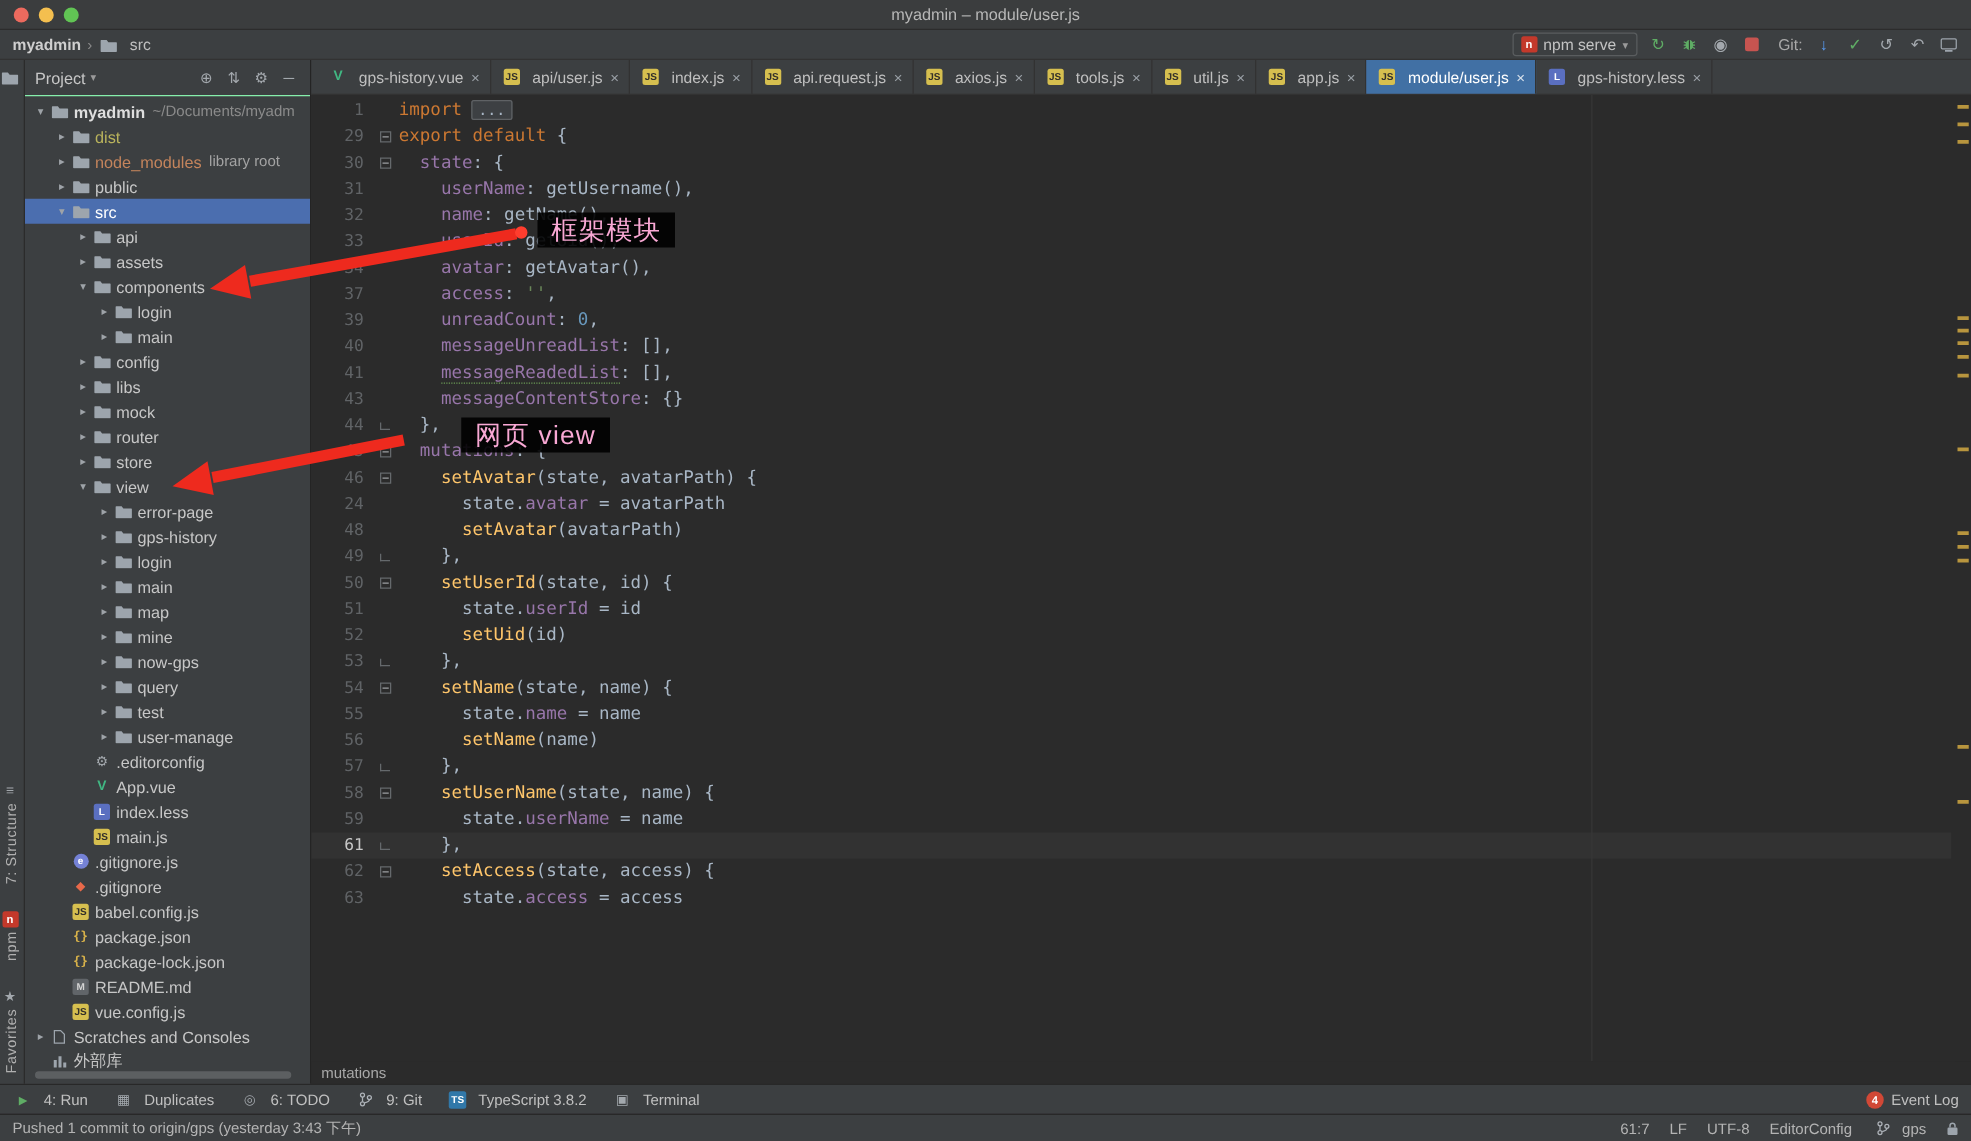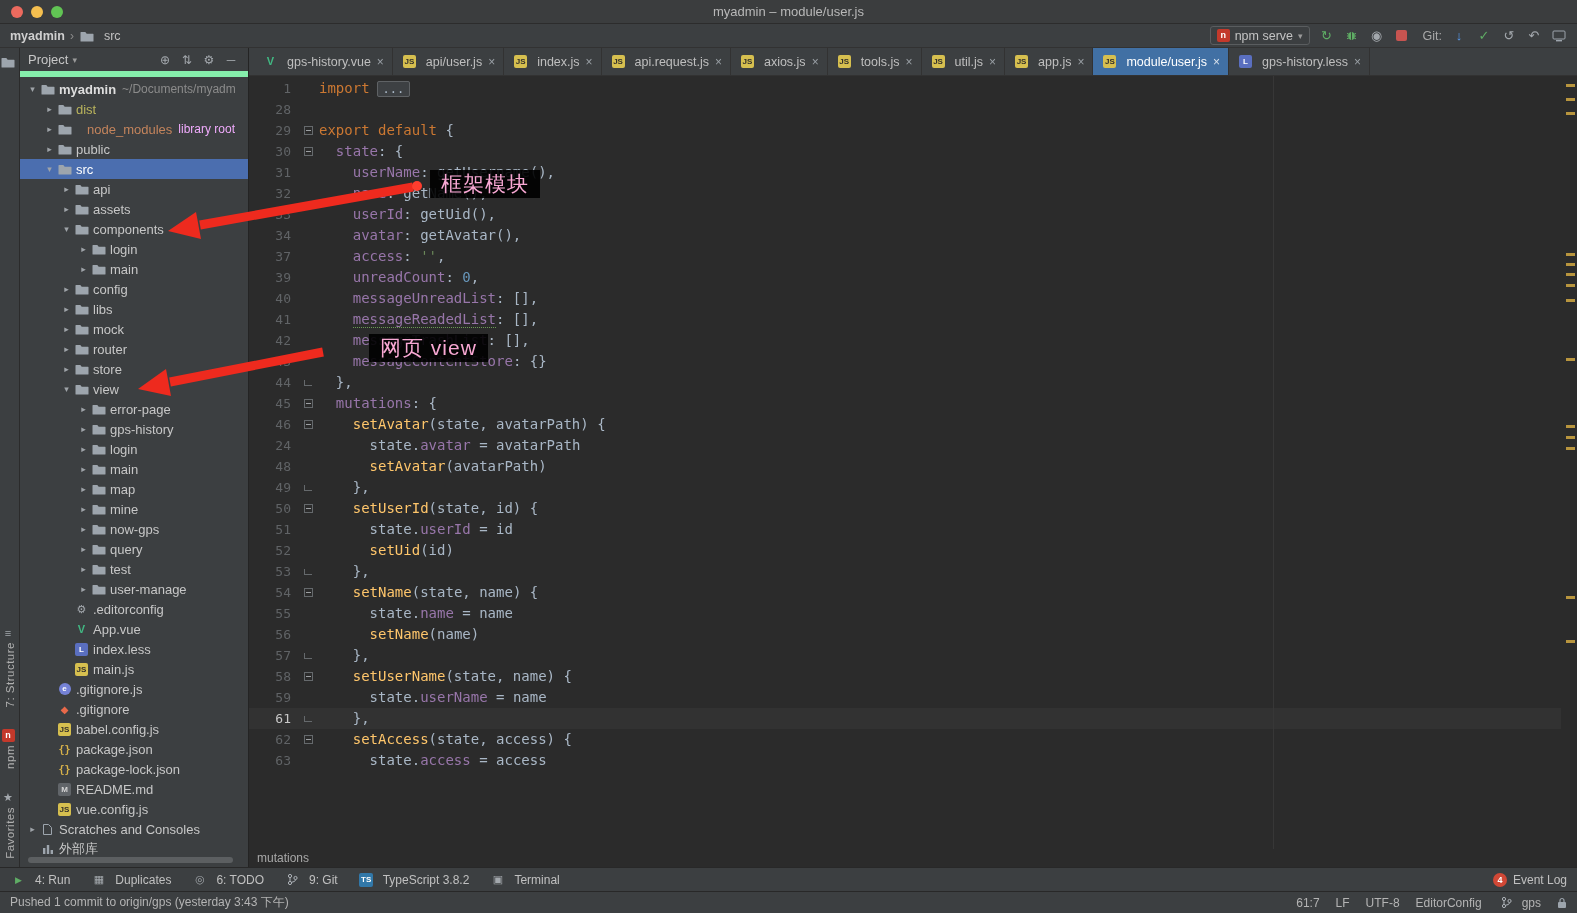--- a/index.html
+++ b/index.html
@@ -31,36 +31,36 @@
   
   .main{flex:1;display:flex;min-height:0;}
   .strip{width:20px;background:#3c3f41;border-right:1px solid #2b2b2b;position:relative;flex:none;}
   .strip-top{position:absolute;top:8px;left:0;right:0;display:flex;justify-content:center;}
   .vlabels{position:absolute;bottom:8px;left:0;right:0;display:flex;flex-direction:column;align-items:center;gap:22px;}
   .vwrap{display:flex;flex-direction:column;align-items:center;gap:3px;}
   .vtext{writing-mode:vertical-rl;transform:rotate(180deg);font-size:11.5px;color:#b0b0b0;letter-spacing:.5px;}
 
   
   .pane{width:229px;background:#3c3f41;border-right:1px solid #242424;display:flex;flex-direction:column;position:relative;flex:none;overflow:hidden;}
-  .pane-head{height:29px;display:flex;align-items:center;padding:0 8px;font-size:13px;color:#c7c7c7;flex:none;gap:4px;border-bottom:6px solid #86efac;}
+  .pane-head{height:29px;display:flex;align-items:center;padding:0 8px;font-size:13px;color:#c7c7c7;flex:none;gap:4px;border-bottom:1px solid #86efac;}
   .ph-caret{font-size:9px;color:#9a9a9a;}
   .ph-sp{flex:1;}
   .phi{color:#a3a8ad;font-size:12px;width:18px;text-align:center;}
   .tree{flex:1;overflow:hidden;padding-top:2px;font-size:13px;}
   .row{height:20px;display:flex;align-items:center;white-space:nowrap;}
   .row.sel{background:#4b6eaf;}
   .row.sel .lbl{color:#fff;}
   .arrow{width:13px;flex:none;text-align:center;color:#9ea3a8;font-size:9px;}
   .icn{width:17px;flex:none;display:inline-flex;justify-content:center;align-items:center;margin-right:3px;}
   .lbl{color:#c7c7c7;}
   .lbl.bold{font-weight:bold;color:#dedede;}
   .lbl.excluded{color:#b9b35c;}
-  .lbl.lib{color:#c4845c;margin-left:11px;}
+  .lbl.lib{color:#c4845c;}
   .extra{color:#8b8b8b;margin-left:6px;font-size:12px;}
-  .extra.lib{color:#f0abfc;}
+  .extra.lib{color:#a3a3a3;}
   .hscroll{position:absolute;bottom:4px;left:8px;width:205px;height:6px;border-radius:3px;background:#5c5f61;}
 
   
   .edcol{flex:1;min-width:0;display:flex;flex-direction:column;background:#2b2b2b;position:relative;}
   .tabs{height:28px;background:#3c3f41;border-bottom:1px solid #323232;display:flex;align-items:stretch;padding-left:5px;flex:none;}
   .tab{display:flex;align-items:center;gap:5px;padding:0 8px;font-size:12.5px;color:#bfbfbf;border-right:1px solid #323232;}
   .tab.active{background:#4170a4;color:#fff;}
   .tab .x{color:#9aa0a6;font-size:12px;margin-left:1px;}
   .tab.active .x{color:#d9e2ec;}
   .tlabel{white-space:nowrap;}
@@ -633,25 +633,20 @@
           </div>
         </div>
       <div class="codewrap">
         <div class="lines" id="lines">
             <div class="cl">
               <span class="gn">1</span>
               <span class="gf"></span>
               <span class="ct"><span class="k">import</span><span class="e">...</span></span>
             </div>
             <div class="cl">
-              <span class="gn">28</span>
-              <span class="gf"></span>
-              <span class="ct"></span>
-            </div>
-            <div class="cl">
               <span class="gn">29</span>
               <span class="gf">
                 <span class="fm"></span>
               </span>
               <span class="ct"><span class="k">export</span><span class="d"> </span><span class="k">default</span><span class="d"> {</span></span>
             </div>
             <div class="cl">
               <span class="gn">30</span>
               <span class="gf">
                 <span class="fm"></span>
@@ -690,25 +685,20 @@
             </div>
             <div class="cl">
               <span class="gn">40</span>
               <span class="gf"></span>
               <span class="ct"><span class="d">    </span><span class="p">messageUnreadList</span><span class="d">: [],</span></span>
             </div>
             <div class="cl">
               <span class="gn">41</span>
               <span class="gf"></span>
               <span class="ct"><span class="d">    </span><span class="w">messageReadedList</span><span class="d">: [],</span></span>
-            </div>
-            <div class="cl">
-              <span class="gn">42</span>
-              <span class="gf"></span>
-              <span class="ct"><span class="d">    </span><span class="p">messageTrashList</span><span class="d">: [],</span></span>
             </div>
             <div class="cl">
               <span class="gn">43</span>
               <span class="gf"></span>
               <span class="ct"><span class="d">    </span><span class="p">messageContentStore</span><span class="d">: {}</span></span>
             </div>
             <div class="cl">
               <span class="gn">44</span>
               <span class="gf">
                 <span class="fe"></span>

